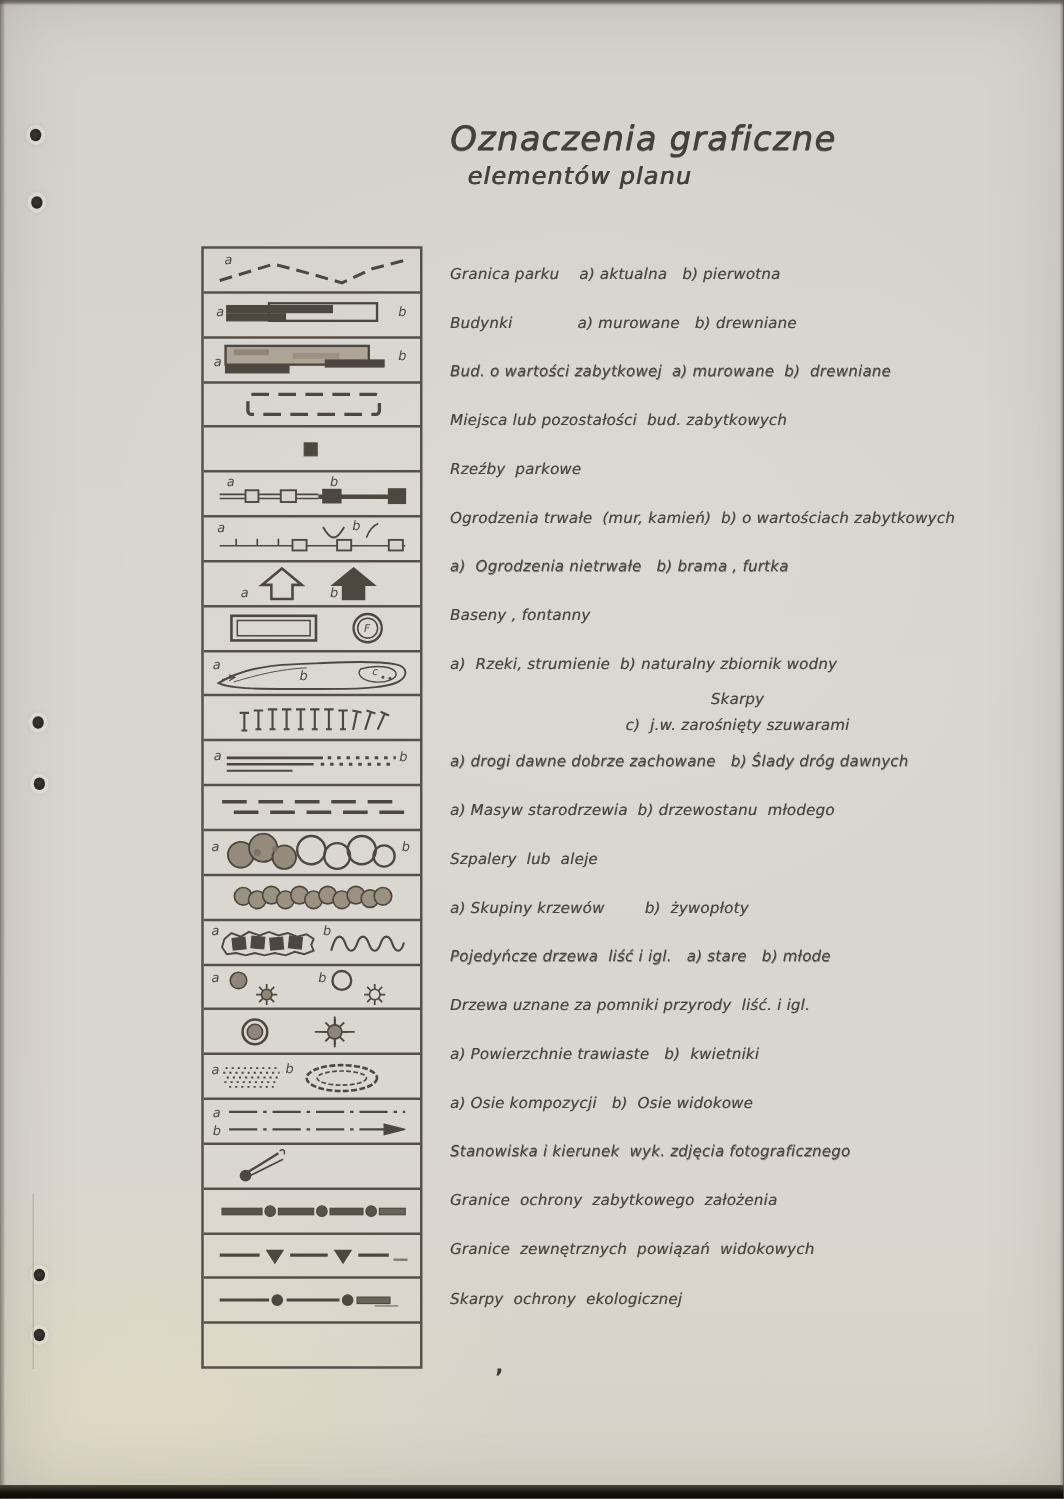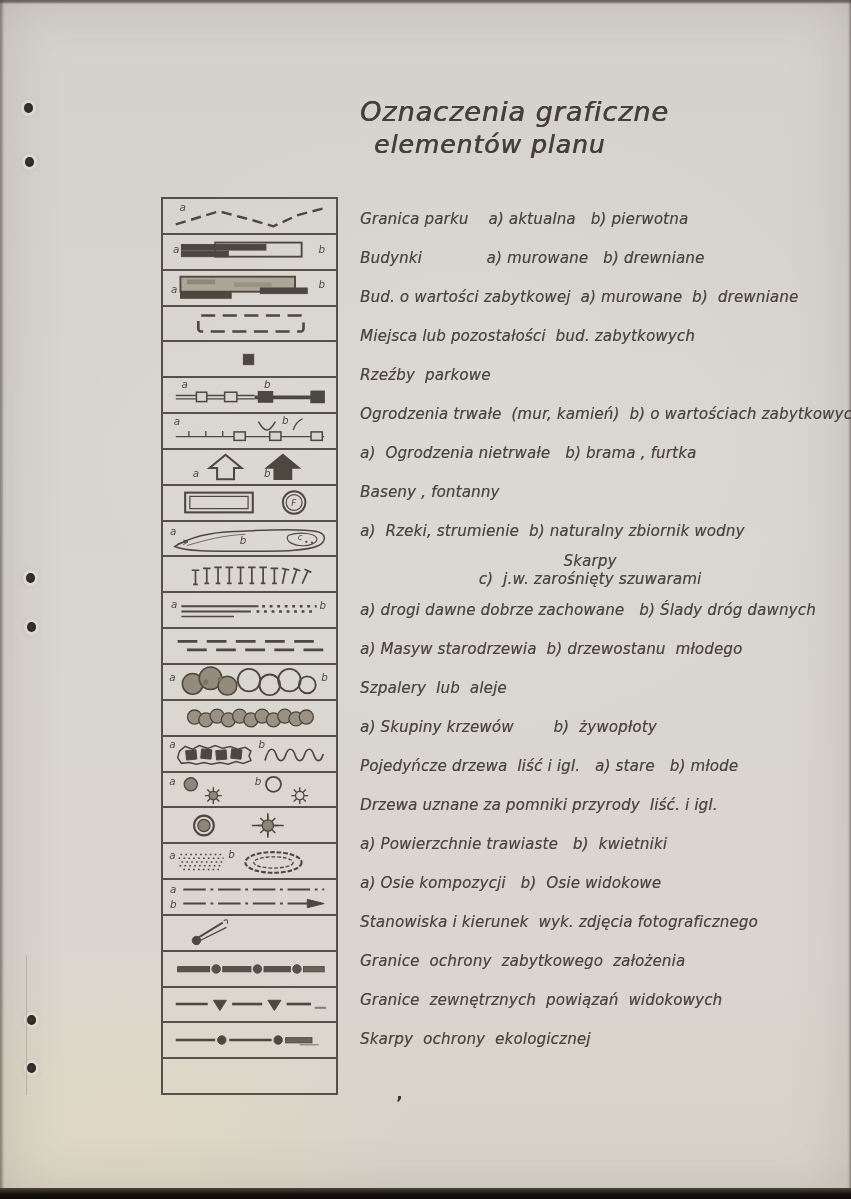--- a/index.html
+++ b/index.html
@@ -11,33 +11,33 @@
       linear-gradient(180deg,#d5d2cc 0%,#d8d5cf 40%,#dad6cf 80%,#d6d2c8 100%);
     box-shadow: inset 0 0 60px rgba(95,88,76,.22), inset 0 3px 2px rgba(40,36,30,.55), inset 3px 0 2px rgba(60,54,46,.35), inset -2px 0 2px rgba(60,54,46,.30);
     font-family:"DejaVu Sans", sans-serif;
   }
   .scan-bottom{position:absolute;left:0;bottom:0;width:851px;height:11px;background:linear-gradient(180deg,#4a443b,#15120d 55%,#0c0a07);}
   .hole{position:absolute;width:9px;height:10px;border-radius:50%;background:radial-gradient(circle at 45% 45%, #3b3733 0%, #28251f 70%);box-shadow:0 0 0 3px rgba(236,233,226,.55), 0 0 6px rgba(120,112,98,.5);}
   .crease{position:absolute;left:26px;top:955px;width:1px;height:140px;background:rgba(90,84,72,.25);}
 
   .title{position:absolute;left:312px;top:96px;color:#45403a;font-style:italic;letter-spacing:1px;margin-left:48px;}
   .title .t1{font-size:27px;text-shadow:.6px 0 0 #45403a, 0 .4px .4px rgba(69,64,58,.6);}
-  .title .t2{font-size:25px;margin-left:14px;margin-top:3px;text-shadow:.6px 0 0 #45403a, 0 .4px .4px rgba(69,64,58,.6);}
+  .title .t2{font-size:19px;margin-left:14px;margin-top:3px;text-shadow:.6px 0 0 #45403a, 0 .4px .4px rgba(69,64,58,.6);}
 
   .symtable{position:absolute;left:161px;top:197px;width:177px;height:898px;border:2px solid #57504a;box-sizing:border-box;display:flex;flex-direction:column;background:rgba(255,255,255,.04);}
   .srow{flex:1;border-bottom:2px solid #57504a;position:relative;display:flex;align-items:center;justify-content:center;box-sizing:border-box;}
   .srow:last-child{border-bottom:none;}
   svg.sym{display:block;width:173px;height:31px;}
   .sym *{stroke:#4e4740;}
   .sym text{stroke:none;fill:#4e4740;font-family:"DejaVu Sans",sans-serif;font-style:italic;font-size:11px;}
   .sym text.sm{font-size:9px;}
 
   .labels{position:absolute;left:360px;top:197px;width:486px;height:898px;display:flex;flex-direction:column;}
   .lrow{flex:1;display:flex;align-items:center;padding-top:4px;box-sizing:border-box;}
-  .lbl{white-space:pre;font-style:italic;font-size:15px;color:#4a443e;letter-spacing:.2px;text-shadow:.4px .3px .4px rgba(74,68,62,.55);}
+  .lbl{white-space:pre;font-style:italic;font-size:12px;color:#4a443e;letter-spacing:.2px;text-shadow:.4px .3px .4px rgba(74,68,62,.55);}
   .lrow.split{justify-content:space-between;padding-right:26px;flex-direction:column;}
   .stray{position:absolute;left:396px;top:1092px;font-size:18px;font-weight:bold;color:#3d3832;}
 </style>
 </head>
 <body>
 
 <div class="page">
 
   <div class="hole" style="left:24px;top:103px;"></div>
   <div class="hole" style="left:25px;top:157px;"></div>

